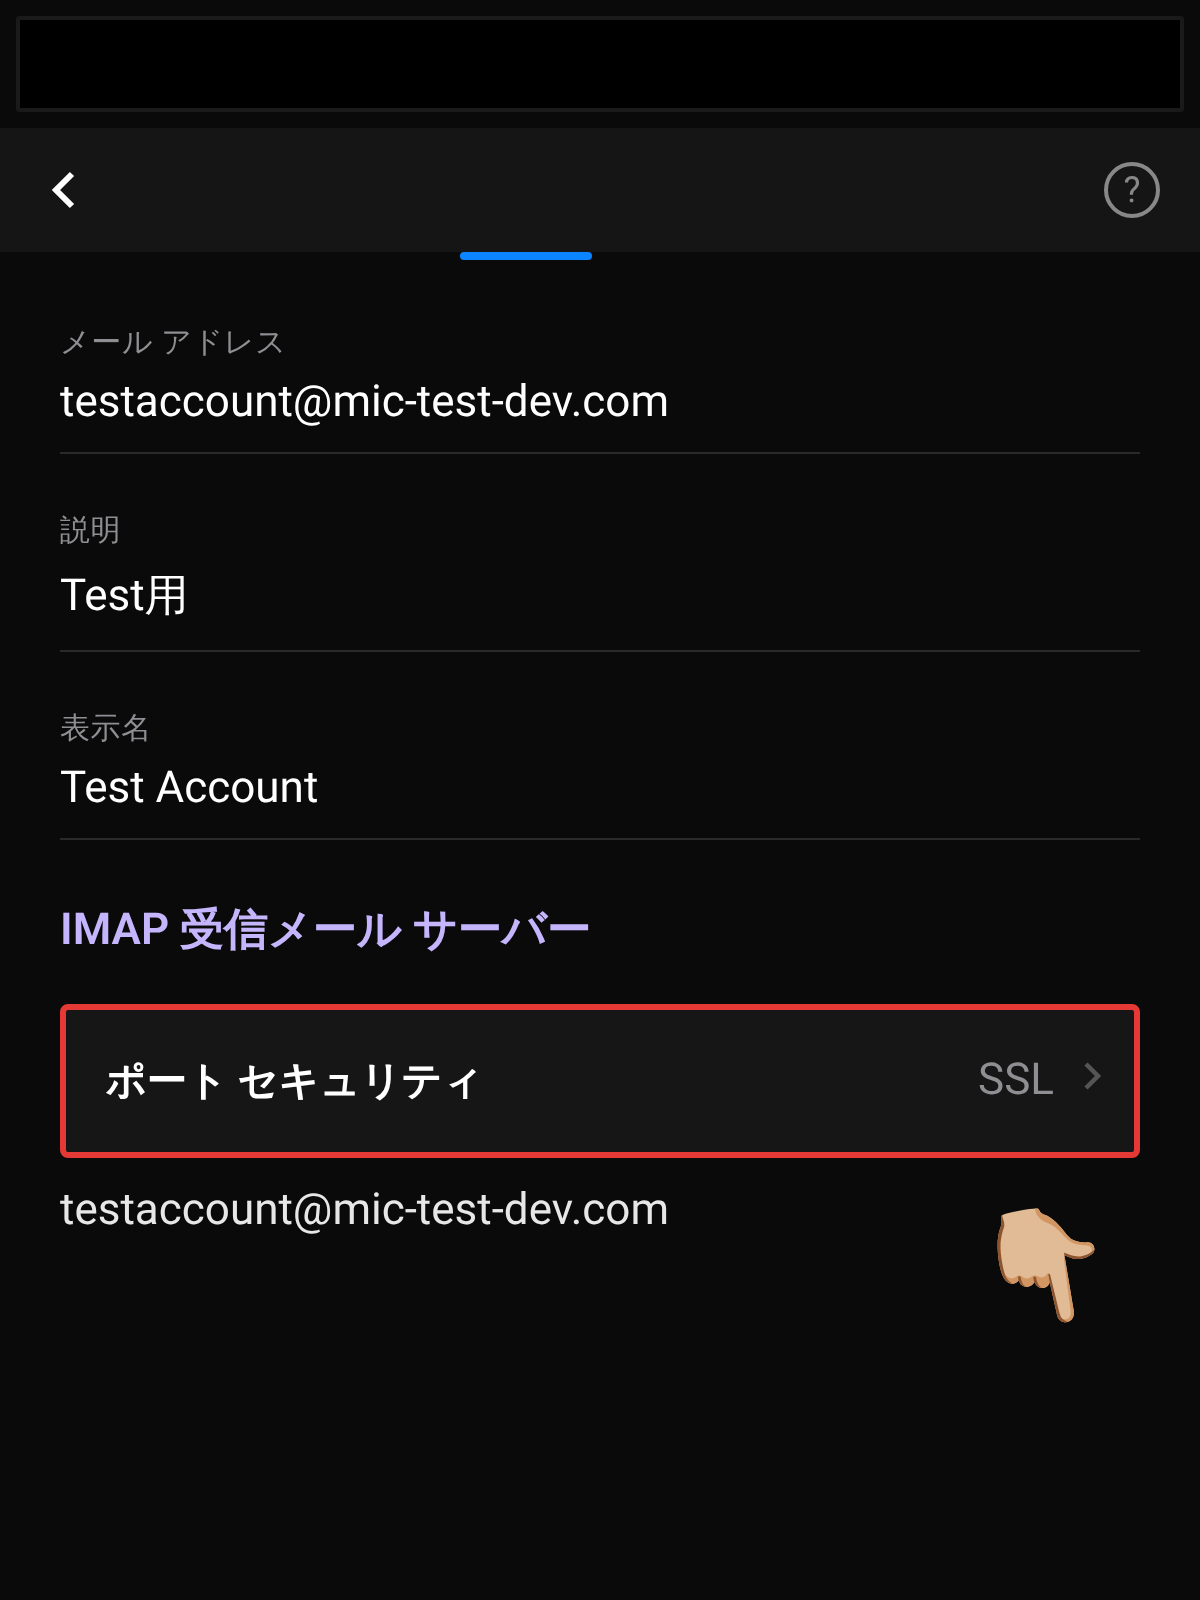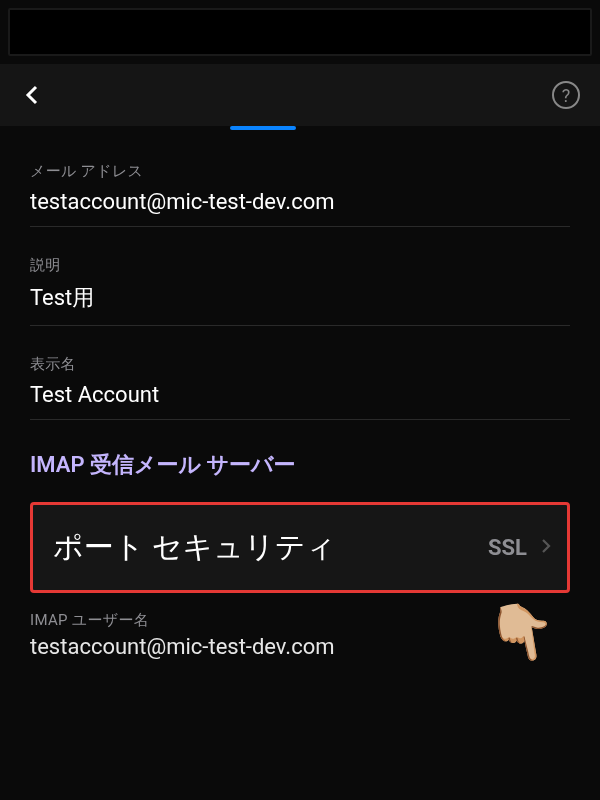--- a/index.html
+++ b/index.html
@@ -94,31 +94,30 @@
       align-items: center;
       padding: 22px 12px 22px 20px;
       background: #161616;
       border: 3px solid #e53935;
       border-radius: 4px;
       margin: 22px 0 18px 0;
       cursor: pointer;
       position: relative;
     }
     .port-security-label {
-      font-size: 30px;
+      font-size: 20px;
       color: #fff;
-      font-weight: 400;
+      font-weight: 700;
     }
     .port-security-value {
       display: flex;
       align-items: center;
       gap: 10px;
       color: #8e8e93;
       font-size: 22px;
-      font-weight: bold;
     }
     .chevron-right svg { stroke: #555; stroke-width: 3; fill: none; }
     .pointer-hand {
       position: absolute;
       top: 600px;
       right: 42px;
       font-size: 56px;
       z-index: 10;
       transform: rotate(-10deg);
     }
@@ -174,19 +173,18 @@
       <span>SSL</span>
       <span class="chevron-right">
         <svg viewBox="0 0 24 24" width="18" height="18">
             <polyline points="8,4 16,12 8,20"></polyline>
           </svg>
       </span>
     </div>
   </div>
 
   <div class="field-group" style="border-bottom:none;">
-    <div class="field-label">IMAP ユーザー名</div>
     <div class="cutoff">testaccount@mic-test-dev.com</div>
   </div>
 
 </div>
 
 <div class="pointer-hand">👇🏼</div>
 
 </body></html>

